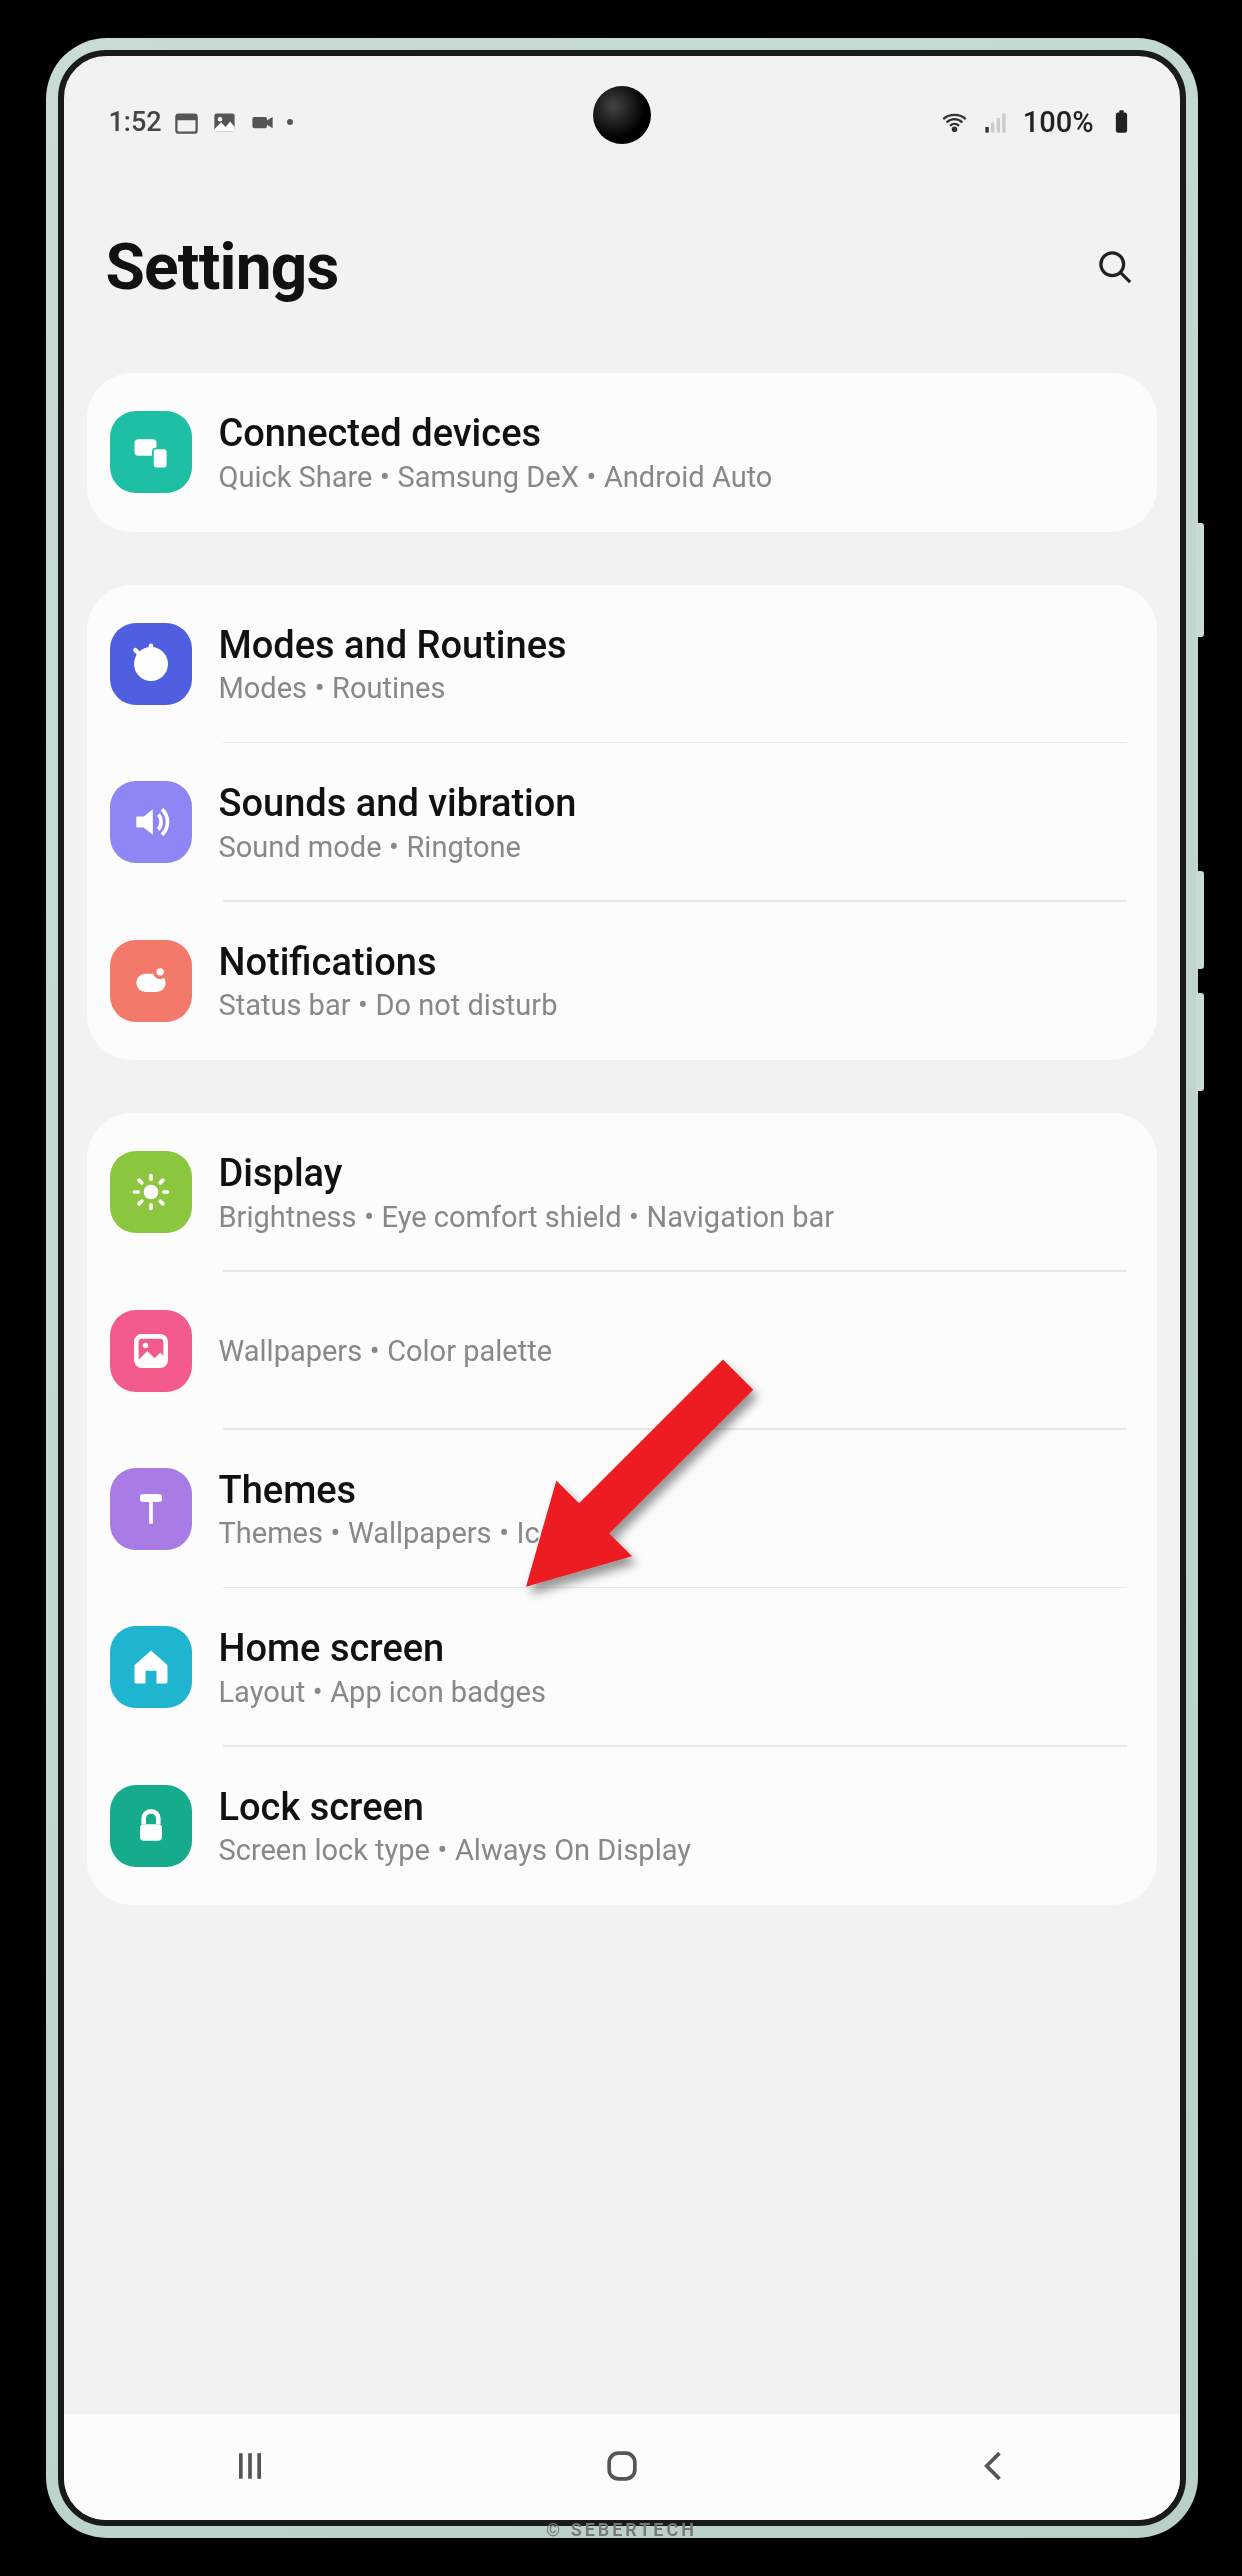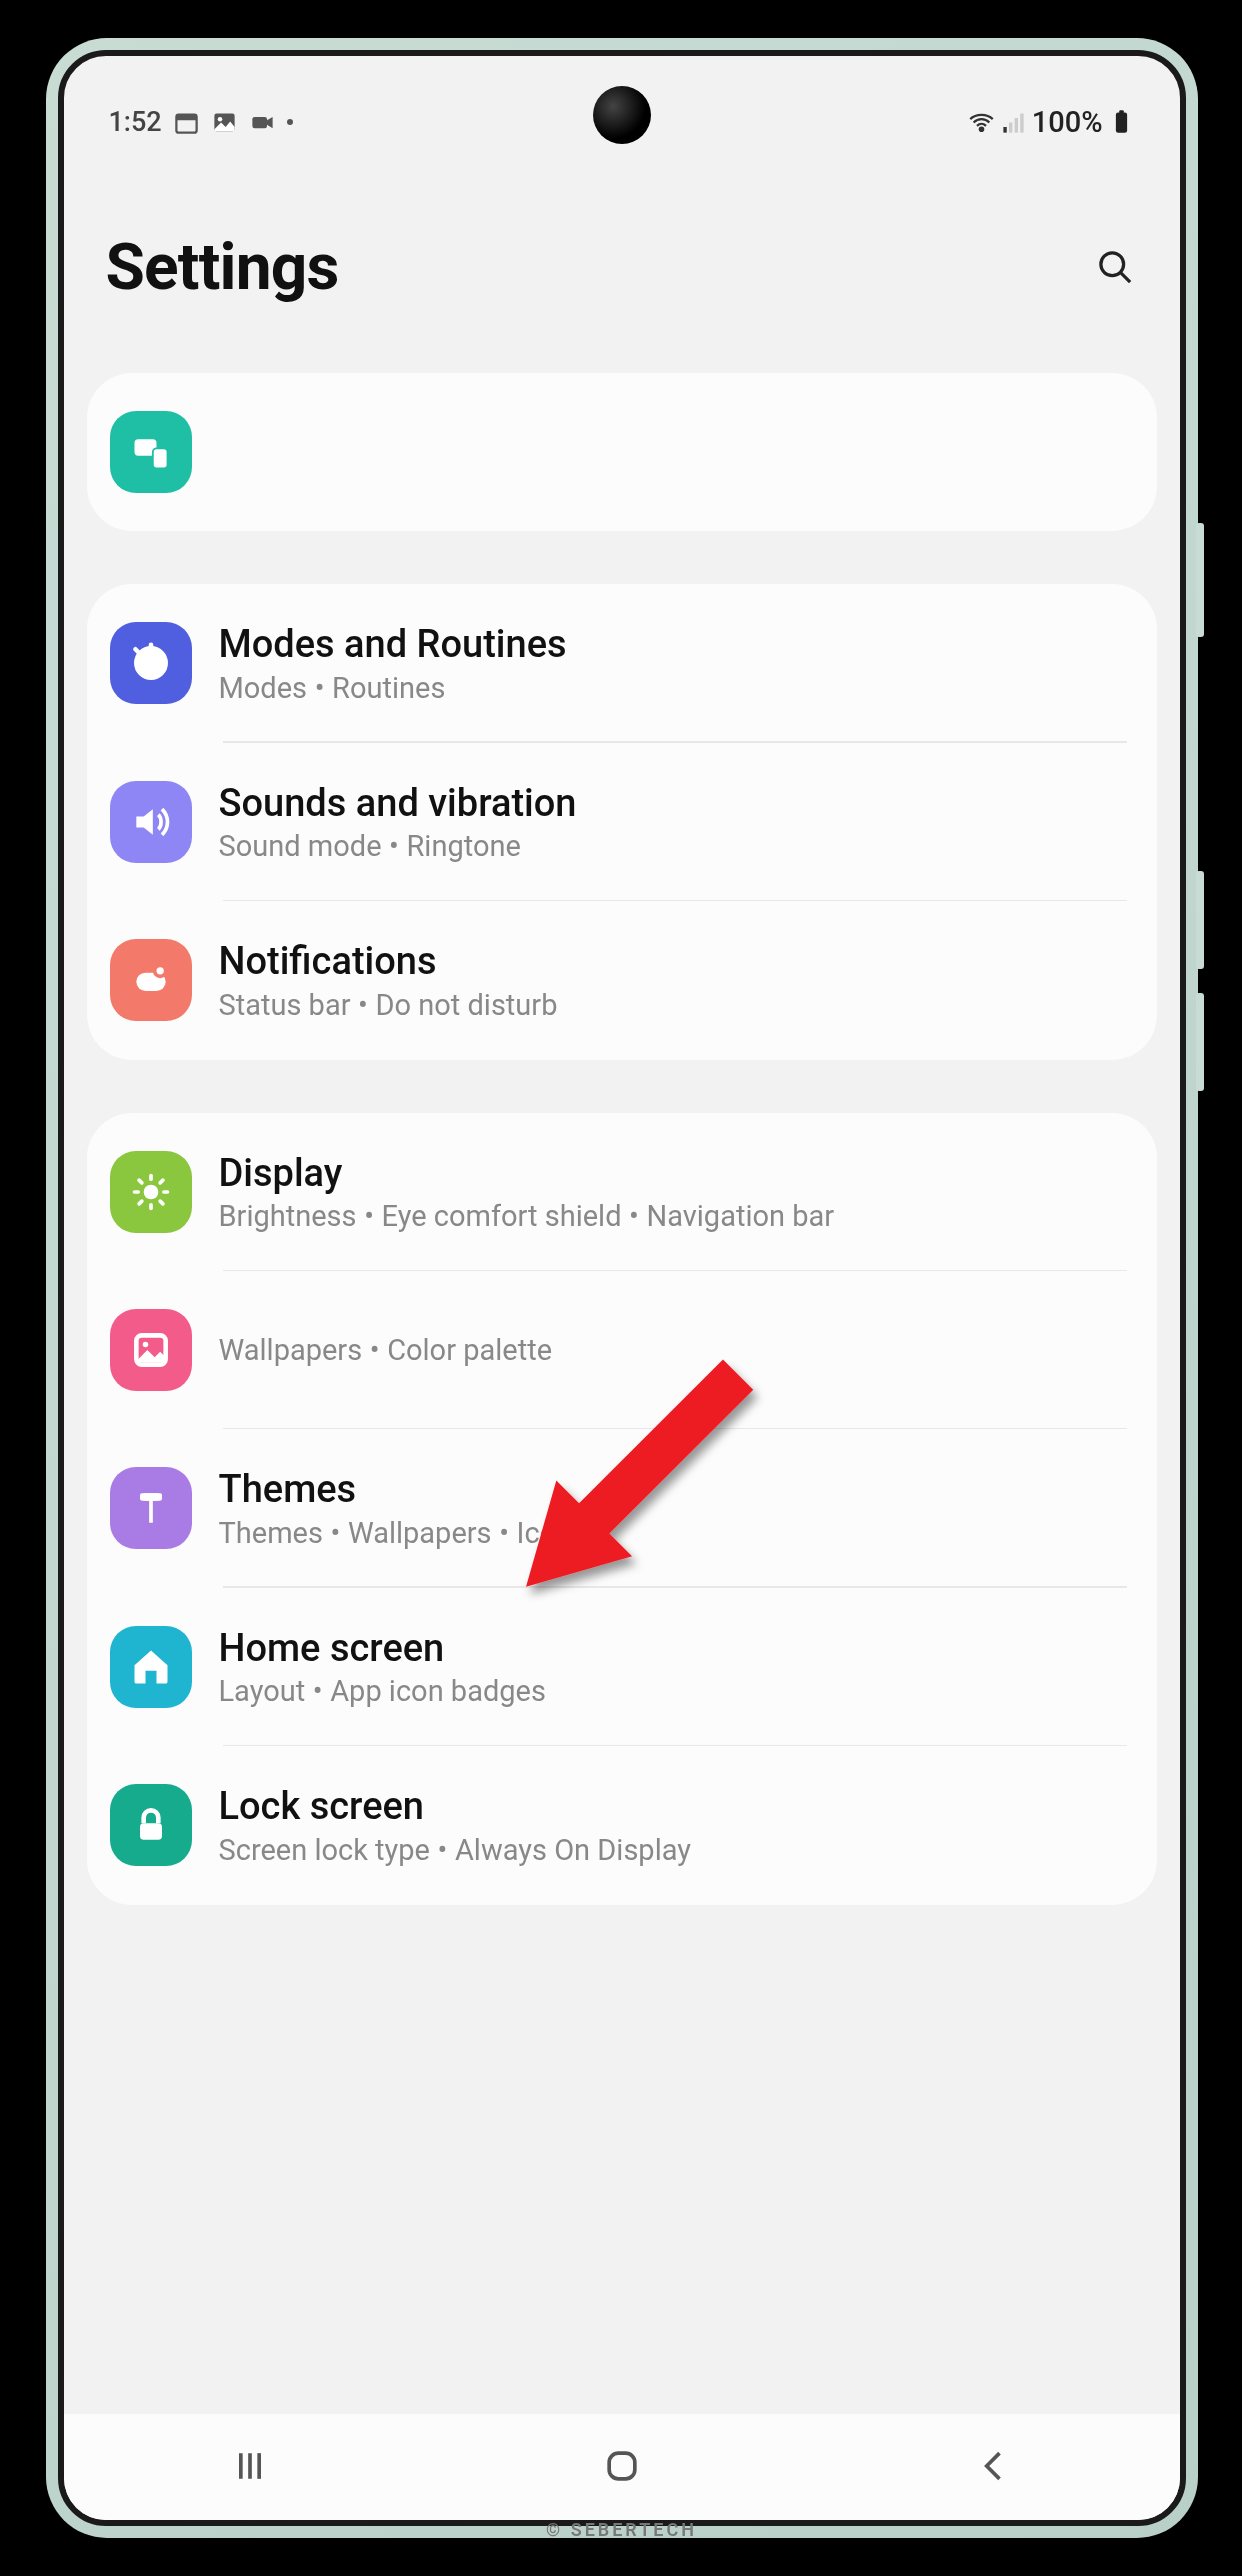--- a/index.html
+++ b/index.html
@@ -45,21 +45,21 @@
   .status-bar {
     height: 98px;
     display: flex;
     justify-content: space-between;
     align-items: center;
     padding: 34px 45px 0;
     font-size: 27px;
   }
   .status-left { display: flex; align-items: center; gap: 11px; color: #444; font-weight: 500;}
   .status-left .dot { width: 6px; height: 6px; border-radius:50%; background:#555; }
-  .status-right { display: flex; align-items: center; gap: 5px; color:#222;}
+  .status-right { display: flex; align-items: center; gap: 14px; color:#222;}
   .icon-small svg { width: 27px; height: 27px; display:block; }
   .page-title-wrap {
     display: flex;
     justify-content: space-between;
     align-items: center;
     padding: 76px 42px 68px;
   }
   .page-title {
     font-size: 64px;
     font-weight: 700;
@@ -209,20 +209,24 @@
 
     <div class="content" id="content-root">
         <div class="group">
           <div class="item">
       <div class="item-icon bg-teal">
               <svg viewBox="0 0 24 24" fill="#fff">
                 <rect x="3" y="5" width="12" height="9" rx="2"></rect>
                 <rect x="13" y="10" width="8" height="11" rx="2" stroke="#1fbfa5" stroke-width="1"></rect>
               </svg>
             </div>
+      <div class="item-text">
+        <div class="item-title">Connected devices</div>
+        <div class="item-sub"><span>Quick Share</span><span class="sep">•</span><span>Samsung DeX</span><span class="sep">•</span><span>Android Auto</span></div>
+      </div>
           </div>
         </div>
         <div class="group">
           <div class="item">
       <div class="item-icon bg-indigo">
               <svg viewBox="0 0 24 24" fill="none" stroke="#fff" stroke-width="2.5">
                 <circle cx="12" cy="12" r="8"></circle>
                 <path d="M8 12 L11 15 L16 9"></path>
                 <path d="M12 4 L12 2 M5 6 L3.5 4.5" stroke-linecap="round"></path>
               </svg>

